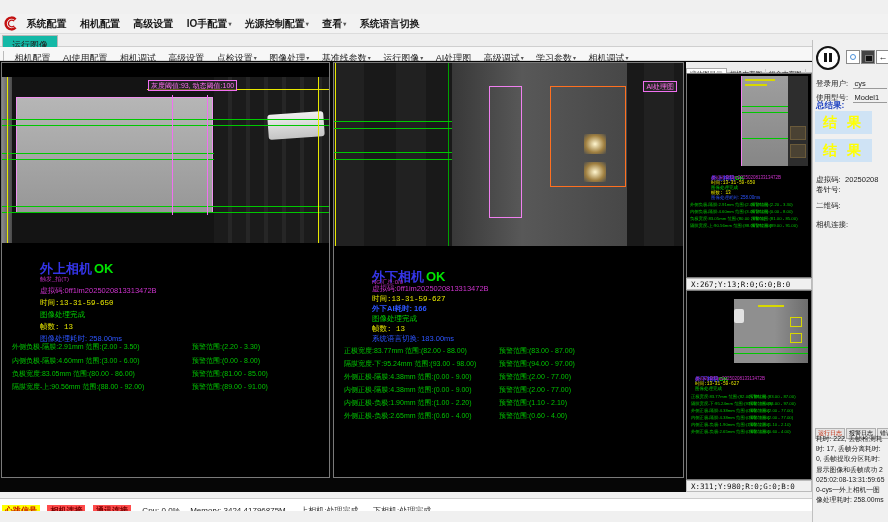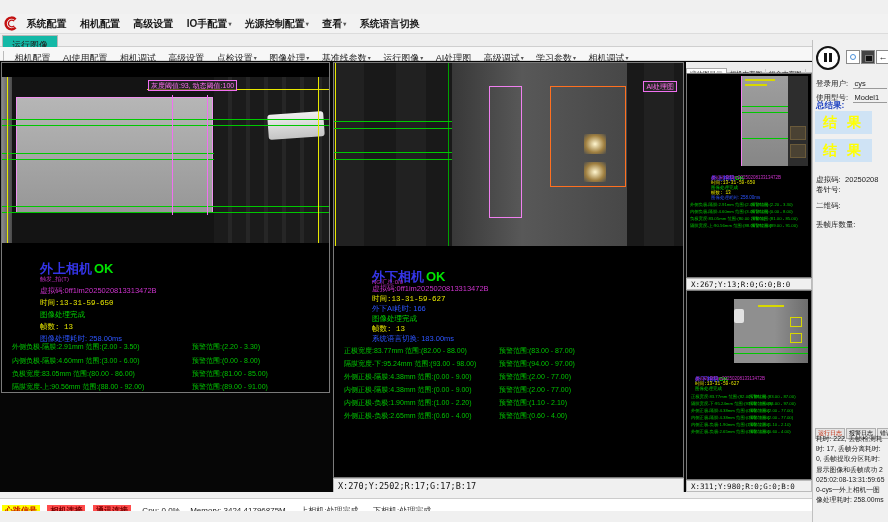--- a/index.html
+++ b/index.html
@@ -108,21 +108,21 @@
     <span class="tool-item"><span>基准线参数</span><span class="arrow">▾</span></span>
     <span class="tool-item"><span>运行图像</span><span class="arrow">▾</span></span>
     <span class="tool-item">AI处理图</span>
     <span class="tool-item"><span>高级调试</span><span class="arrow">▾</span></span>
     <span class="tool-item"><span>学习参数</span><span class="arrow">▾</span></span>
     <span class="tool-item"><span>相机调试</span><span class="arrow">▾</span></span>
   </div>
 
   <div class="abs" id="main-bg"></div>
 
-  <div class="abs panel" style="left:1px;top:62px;width:329px;height:331px;">
+  <div class="abs panel" style="left:1px;top:62px;width:329px;height:416px;">
 
     <div class="abs" style="left:0;top:14px;width:327px;height:166px;background:#141414;overflow:hidden;">
       <div class="abs" style="left:0;top:0;width:10px;height:166px;background:linear-gradient(90deg,#8a8a8a,#4a4a4a);"></div>
       <div class="abs" style="left:212px;top:0;right:0;height:166px;background:repeating-linear-gradient(90deg,#1b1b1b 0 14px,#262626 14px 18px);"></div>
       <div class="abs" style="left:14px;top:20px;width:197px;height:116px;background:linear-gradient(180deg,#b6b6b6,#979797);border:1px solid #f090f0;box-sizing:border-box;"></div>
       <div class="abs" style="left:266px;top:36px;width:56px;height:25px;background:linear-gradient(180deg,#efefef,#c4c4c4);border-radius:3px;transform:rotate(-4deg);"></div>
       <div class="hline" style="left:145px;top:12px;right:0;background:#e8e800;"></div>
       <div class="hline" style="left:0;top:42px;right:0;"></div>
       <div class="hline" style="left:0;top:48px;right:0;"></div>
       <div class="hline" style="left:0;top:76px;width:212px;"></div>
@@ -170,38 +170,37 @@
       <div class="abs" style="left:250px;top:71px;width:22px;height:20px;background:radial-gradient(ellipse at center,#fff6cf 0%,#9f7f40 60%,rgba(0,0,0,0) 100%);"></div>
       <div class="abs" style="left:250px;top:99px;width:22px;height:20px;background:radial-gradient(ellipse at center,#fff6cf 0%,#9f7f40 60%,rgba(0,0,0,0) 100%);"></div>
       <div class="pinklabel" style="right:6px;top:18px;">AI处理图</div>
     </div>
     <div class="abs" style="left:38px;top:204px;">
       <span class="c-ttl">外下相机</span><span class="c-ok">OK</span>
     </div>
     <div class="abs c-sub" style="left:38px;top:215px;">NG汇总:0/0</div>
     <div class="abs info-line c-mag" style="left:38px;top:221px;">虚拟码:0ff1im2025020813313472B</div>
     <div class="abs info-line c-yel" style="left:38px;top:231px;">时间:13-31-59-627</div>
-    <div class="abs info-line c-blu" style="left:38px;top:241px;">外下AI耗时: 166</div>
+    <div class="abs info-line c-blu" style="left:38px;top:241px;font-weight:bold;">外下AI耗时: 166</div>
     <div class="abs info-line c-grn" style="left:38px;top:251px;">图像处理完成</div>
     <div class="abs info-line c-yel" style="left:38px;top:261px;">帧数: 13</div>
     <div class="abs info-line c-blu" style="left:38px;top:271px;">系统语言切换: 183.00ms</div>
     <div class="abs meas" style="left:10px;top:283px;">正极宽度:83.77mm 范围:(82.00 - 88.00)</div>
     <div class="abs meas" style="left:165px;top:283px;">预警范围:(83.00 - 87.00)</div>
     <div class="abs meas" style="left:10px;top:296px;">隔膜宽度-下:95.24mm 范围:(93.00 - 98.00)</div>
     <div class="abs meas" style="left:165px;top:296px;">预警范围:(94.00 - 97.00)</div>
     <div class="abs meas" style="left:10px;top:309px;">外侧正极-隔膜:4.38mm 范围:(0.00 - 9.00)</div>
     <div class="abs meas" style="left:165px;top:309px;">预警范围:(2.00 - 77.00)</div>
     <div class="abs meas" style="left:10px;top:322px;">内侧正极-隔膜:4.38mm 范围:(0.00 - 9.00)</div>
     <div class="abs meas" style="left:165px;top:322px;">预警范围:(2.00 - 77.00)</div>
     <div class="abs meas" style="left:10px;top:335px;">内侧正极-负极:1.90mm 范围:(1.00 - 2.20)</div>
     <div class="abs meas" style="left:165px;top:335px;">预警范围:(1.10 - 2.10)</div>
     <div class="abs meas" style="left:10px;top:348px;">外侧正极-负极:2.65mm 范围:(0.60 - 4.00)</div>
     <div class="abs meas" style="left:165px;top:348px;">预警范围:(0.60 - 4.00)</div>
   </div>
-  <div class="abs caption" style="left:333px;top:478px;width:351px;height:15px;">X:270;Y:2502;R:17;G:17;B:17</div>
 
   <div class="abs" style="left:686px;top:62px;width:126px;height:11px;background:#ececec;border-bottom:1px solid #bbb;box-sizing:border-box;white-space:nowrap;">
     <span class="minitab active">缩放图显示</span><span class="minitab">相机内存图</span><span class="minitab">组合内存图</span>
   </div>
 
   <div class="abs panel" style="left:686px;top:73px;width:126px;height:205px;">
     <div class="abs" style="left:54px;top:2px;width:66px;height:90px;background:linear-gradient(180deg,#9e9e9e,#868686);overflow:hidden;border-left:1px solid #f080f0;">
       <div class="abs" style="left:3px;top:3px;width:30px;height:2px;background:#d8d800;"></div>
       <div class="abs" style="left:3px;top:8px;width:22px;height:2px;background:#d8d800;"></div>
       <div class="hline" style="left:0;top:30px;right:0;"></div>
@@ -286,21 +285,21 @@
     </div>
     <div class="abs" style="left:3px;top:60px;font-size:8.5px;font-weight:bold;color:#1b3fc0;">总结果:</div>
     <div class="result-box" style="left:2px;top:71px;">结 果</div>
     <div class="result-box" style="left:2px;top:99px;">结 果</div>
     <div class="abs" style="left:3px;top:128px;">
       <span class="sb-label">虚拟码:</span>
       <span class="sb-label">20250208</span>
     </div>
     <div class="abs sb-label" style="left:3px;top:145px;">卷针号:</div>
     <div class="abs sb-label" style="left:3px;top:161px;">二维码:</div>
-    <div class="abs sb-label" style="left:3px;top:180px;">丢帧库数量:</div>
+    <div class="abs sb-label" style="left:3px;top:180px;">相机连接:</div>
 
     <div class="abs" style="left:2px;top:381px;white-space:nowrap;">
       <span class="logtab">运行日志</span><span class="logtab">报警日志</span><span class="logtab">错误日志</span>
     </div>
     <div id="logtext">耗时: 222, 丢帧检测耗时: 17, 丢帧分离耗时: 0, 丢帧提取分区耗时: 显示图像和丢帧成功 2025:02:08-13:31:59:650-cys一外上相机一图像处理耗时: 258.00ms</div>
   </div>
 
   <div class="abs" id="strip1"></div>
   <div class="abs" id="statusbar">
     <span class="badge b-yel">心跳信号</span>

